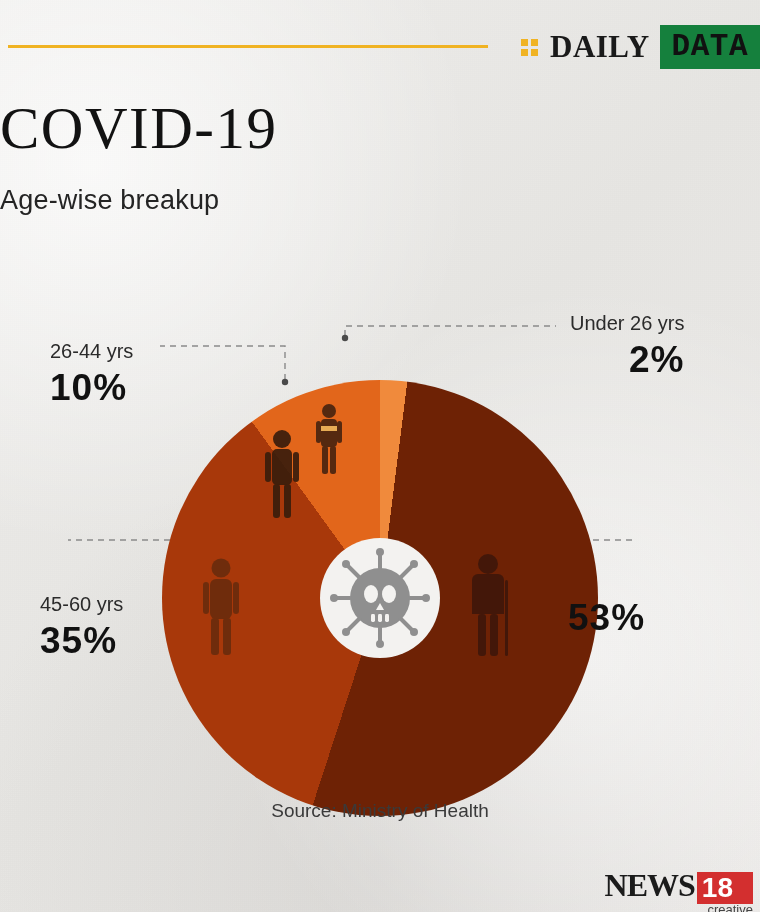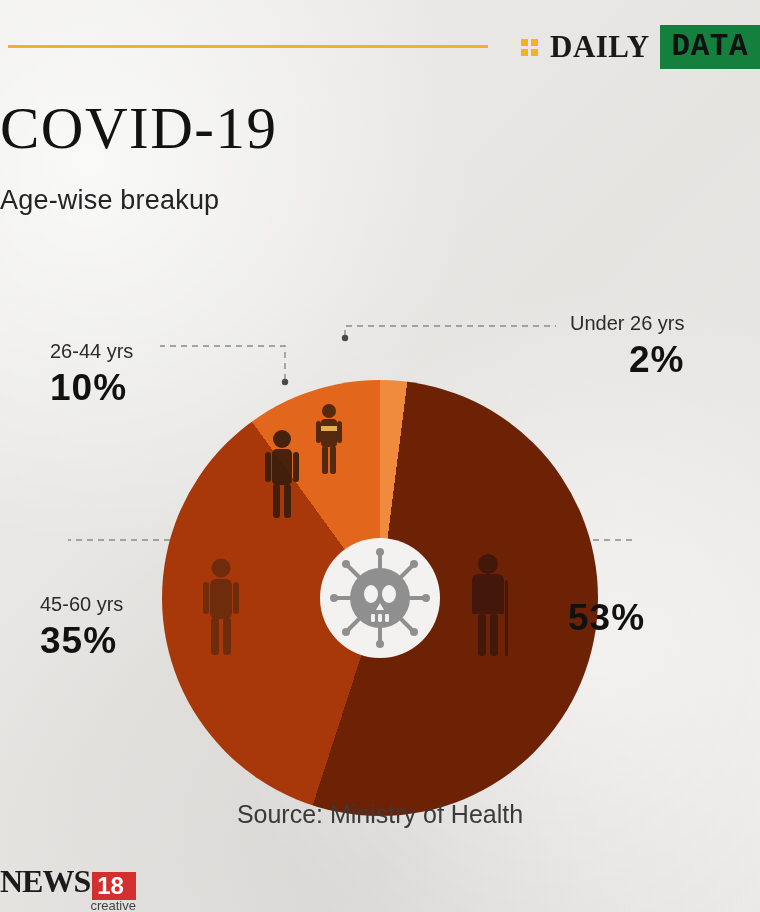--- a/index.html
+++ b/index.html
@@ -149,45 +149,45 @@
   .callout.left  { text-align: left; }
 
   .leader { position: absolute; pointer-events: none; }
 
   
   .source {
     position: absolute;
     top: 800px; left: 0; right: 0;
     text-align: center;
     font-family: "Liberation Sans", sans-serif;
-    font-size: 25px;
+    font-size: 19px;
     color: #3a3a3a;
   }
   .logo-wrap {
     position: absolute;
     top: 845px; left: 0; right: 7px;
     display: flex;
-    justify-content: flex-start;
+    justify-content: flex-end;
     align-items: flex-end;
     gap: 0px;
   }
   .logo-news {
     font-family: "Liberation Serif", serif;
     font-weight: bold;
     font-size: 32px;
     letter-spacing: -1px;
     color: #1b1b1b;
   }
   .logo-18 {
     font-family: "Liberation Sans", sans-serif;
     font-weight: bold;
-    font-size: 24px;
+    font-size: 28px;
     color: #fff;
     background: #d32f2f;
-    padding: 1px 12px 2px 5px;
+    padding: 1px 20px 2px 5px;
     margin-left: 2px;
     line-height: 1.05;
     margin-top: 27px;
   }
   .logo-creative {
     position: absolute;
     right: 0; bottom: -13px;
     font-family: "Liberation Sans", sans-serif;
     font-size: 13px;
     color: #444;

